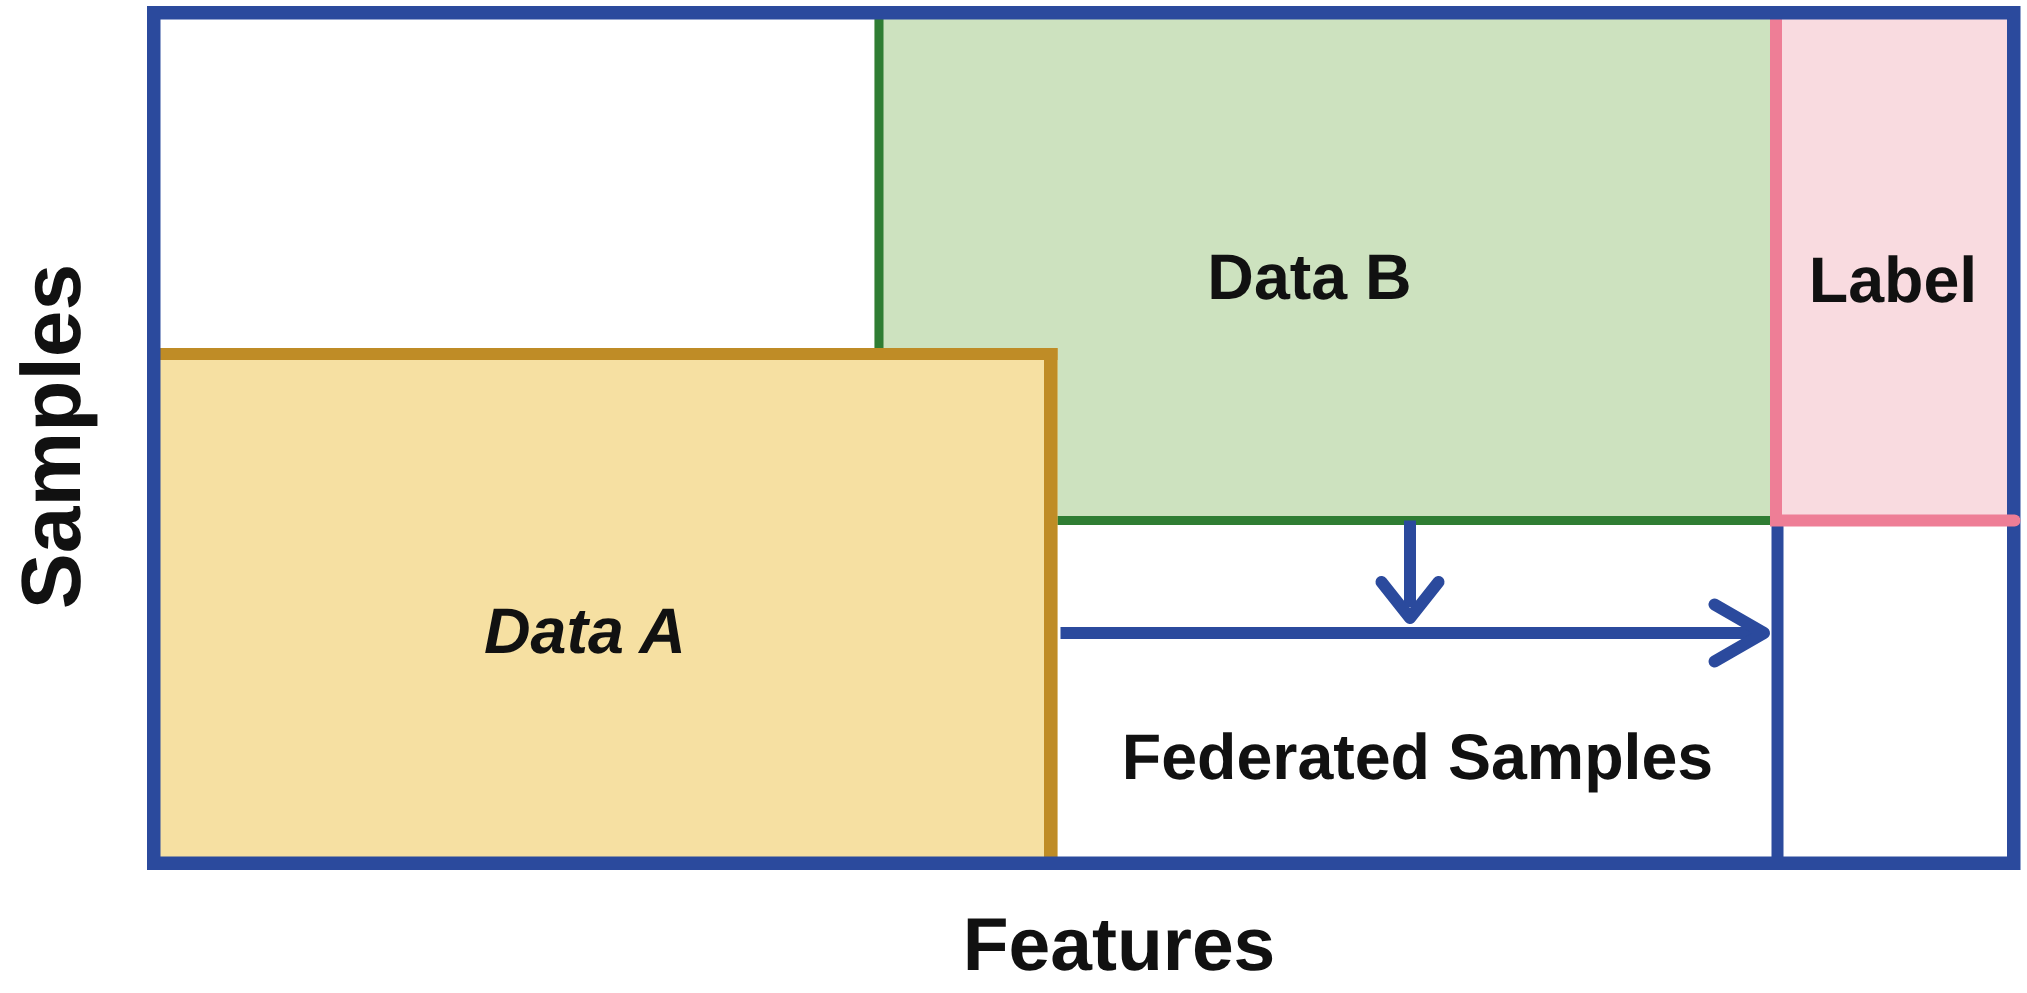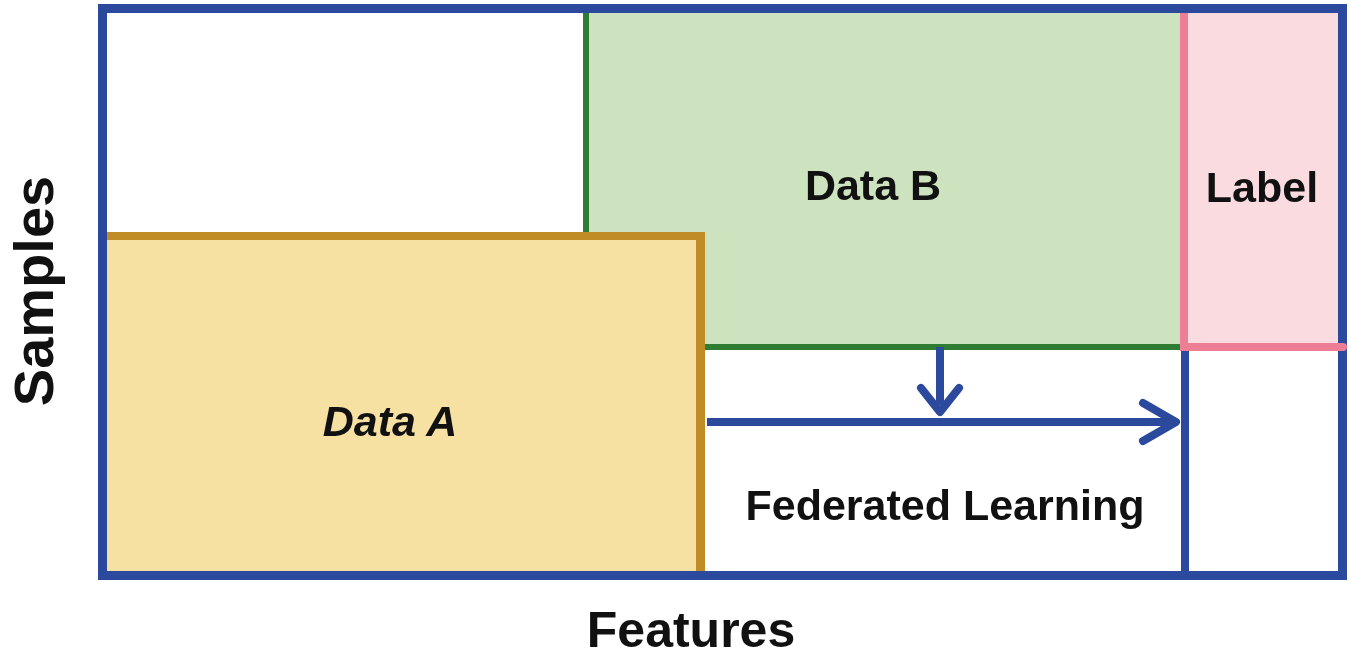--- a/index.html
+++ b/index.html
@@ -40,21 +40,21 @@
     left:1180px;top:343px;width:167px;height:8px;z-index:5;
     background:#ee7e96;border-radius:0 4px 4px 0;
   }
   #arrow-layer{left:0;top:0;width:1351px;height:662px;z-index:6;pointer-events:none;}
   
   .diagram-text{
     position:absolute;color:#111111;font-weight:700;white-space:nowrap;
     transform:translate(-50%,-50%);z-index:7;line-height:1.1;
   }
   #samples-axis-label{left:34px;top:291px;font-size:56px;transform:translate(-50%,-50%) rotate(-90deg);}
-  #features-axis-label{left:691px;top:630px;font-size:50px;text-align:right;}
+  #features-axis-label{left:746px;top:630px;font-size:50px;text-align:right;}
   #data-a-label{left:390px;top:422px;font-size:43px;font-style:italic;}
   #data-b-label{left:873px;top:186px;font-size:43px;}
   #label-region-label{left:1262px;top:188px;font-size:43px;}
   #ftl-annotation{
     left:945px;top:505px;font-size:43px;text-align:center;line-height:66px;
   }
 </style>
 </head>
 <body>
 
@@ -87,16 +87,16 @@
 
   <div class="diagram-text" id="features-axis-label">Features</div>
 
   <div class="diagram-text" id="data-a-label">Data A</div>
 
   <div class="diagram-text" id="data-b-label">Data B</div>
 
   <div class="diagram-text" id="label-region-label">Label</div>
 
   <div class="diagram-text" id="ftl-annotation">
-    <span>Federated Learning</span><br>
+    <span>Federated Samples</span><br>
   </div>
 
 </div>
 
 </body></html>

